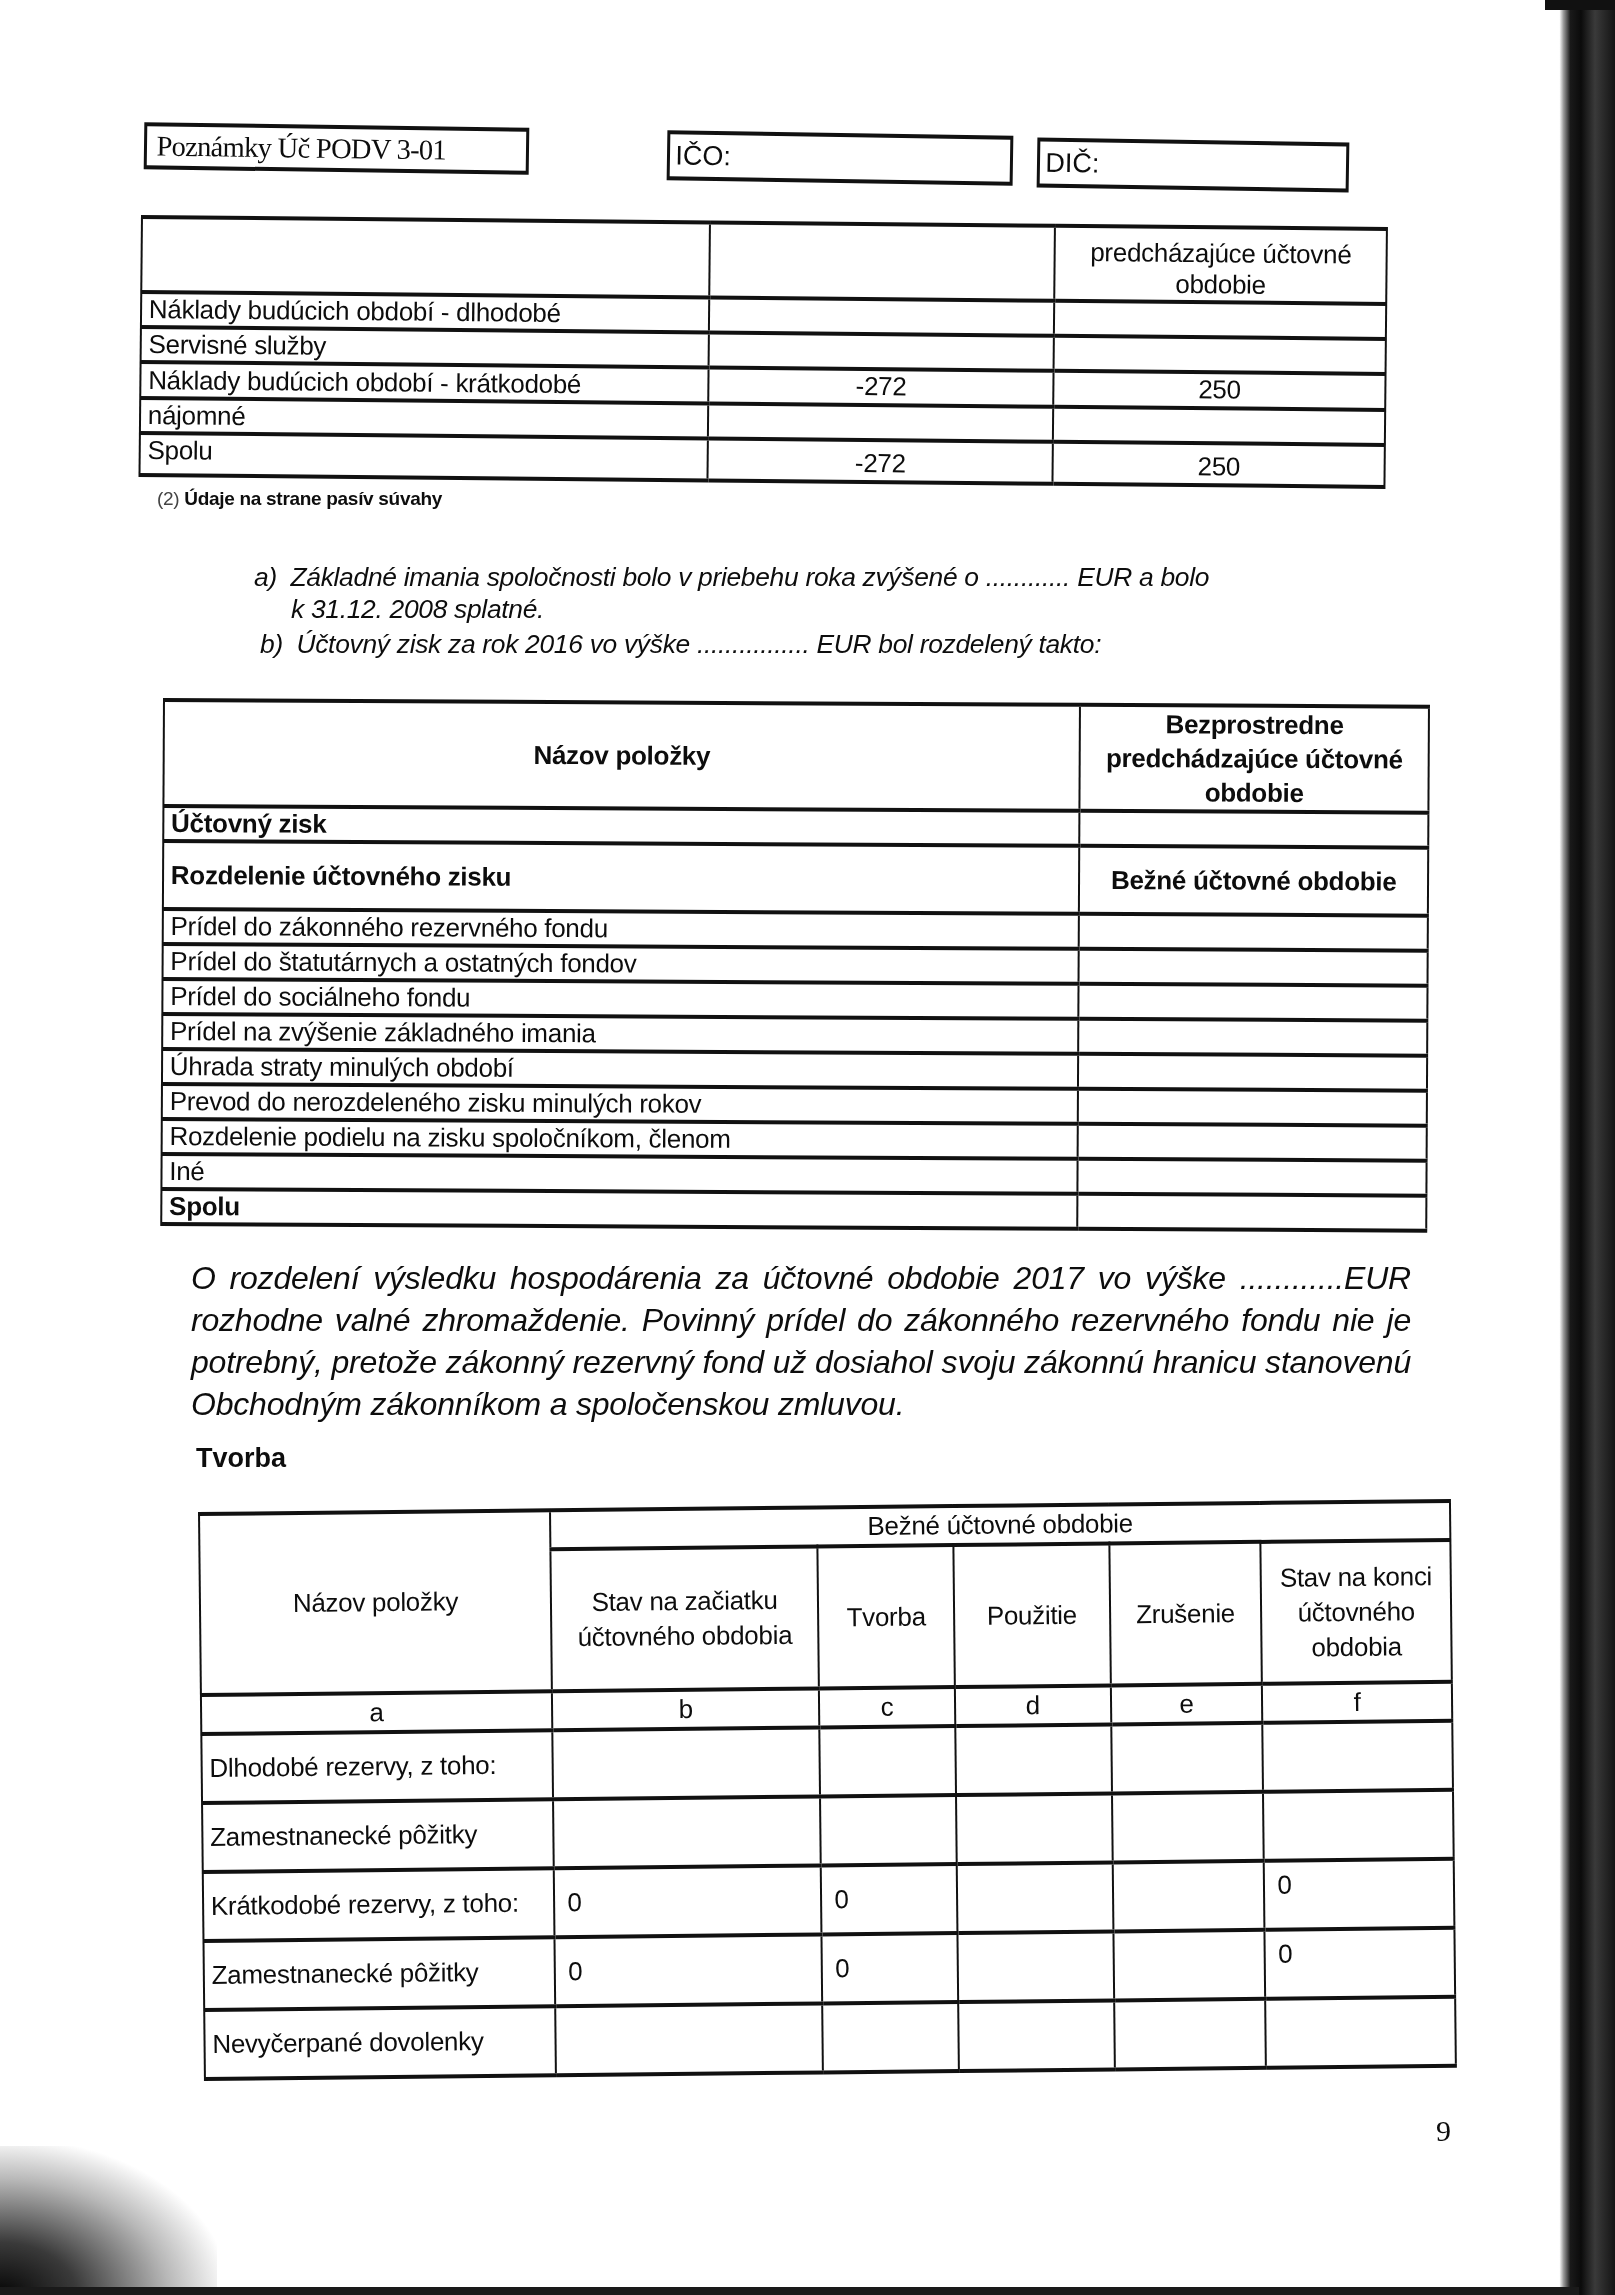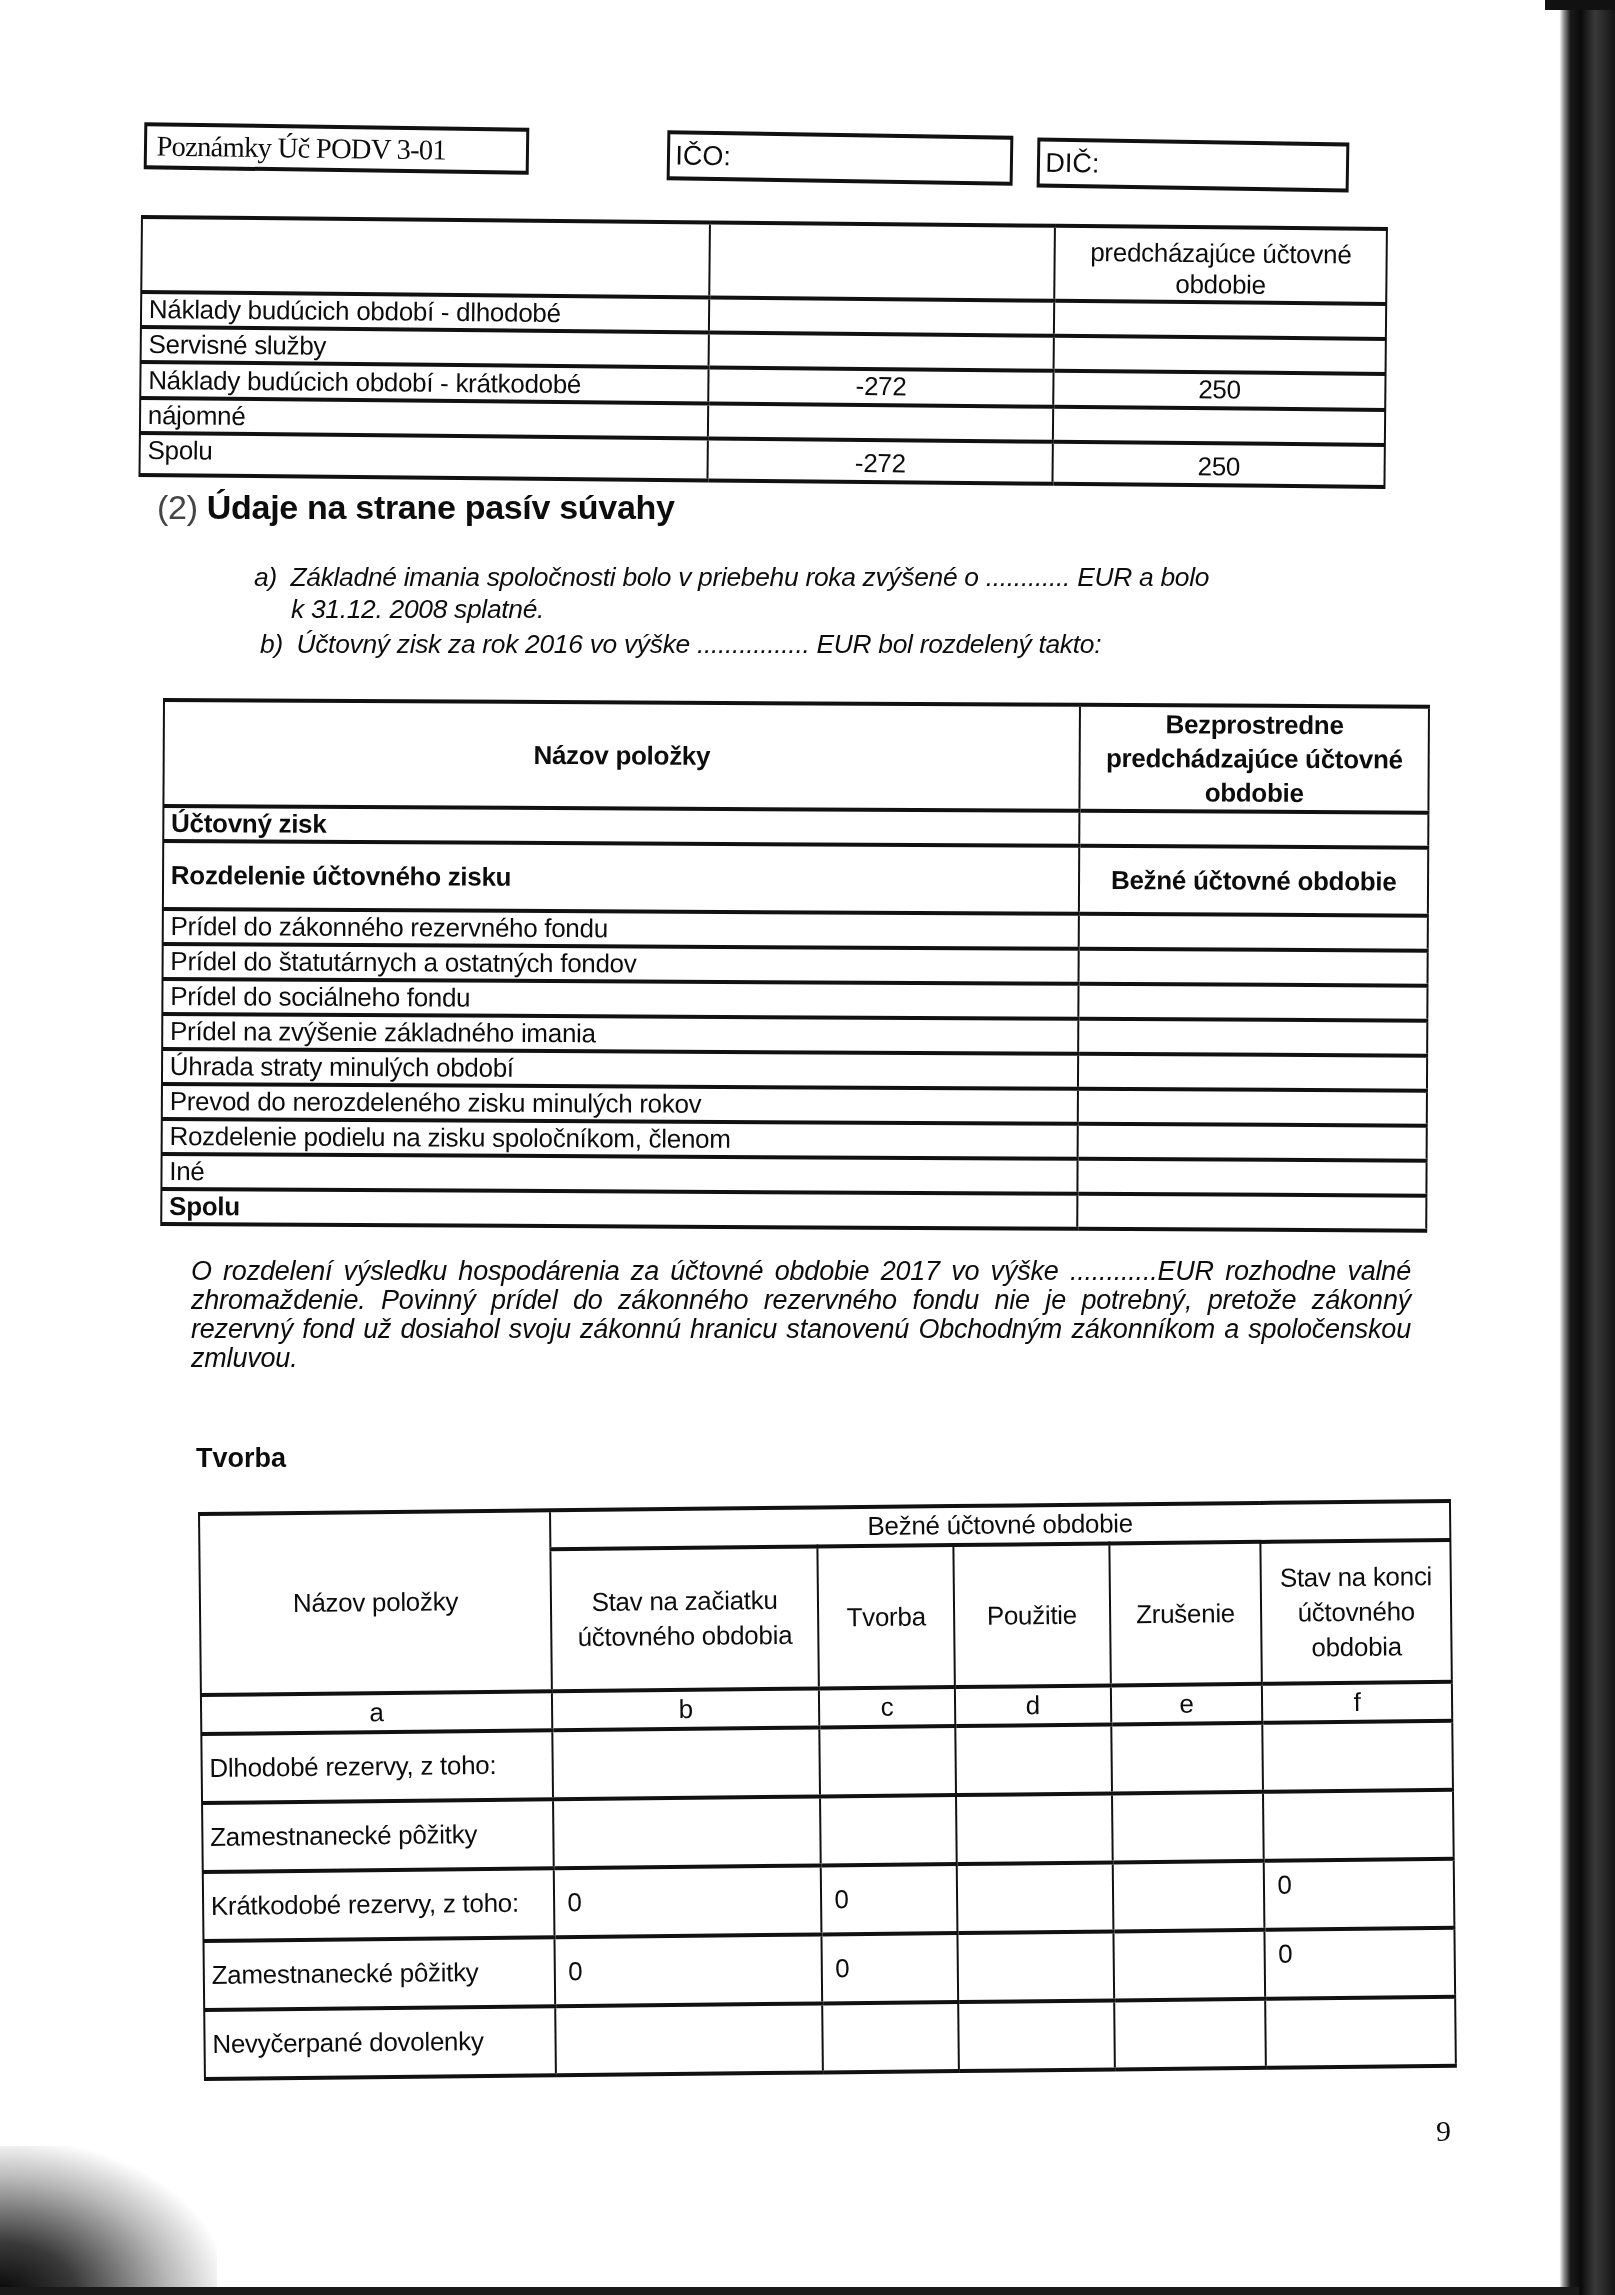--- a/index.html
+++ b/index.html
@@ -37,35 +37,35 @@
   td, th { border:2px solid #111; box-sizing:border-box; padding:0 6.8px; font-weight:normal; }
   .thick td, .thick th { border-top-width:4.1px; border-bottom-width:4.1px; }
 
   
   #t1 { left:141px; top:215px; width:1247px; transform:rotate(0.55deg); transform-origin:0 0; font-size:26px; letter-spacing:-0.3px; }
   #t1 .c0 { width:569px; } #t1 .c1 { width:346px; } #t1 .c2 { width:332px; }
   #t1 td { height:34px; }
   #t1 .hdr td { height:75px; vertical-align:bottom; }
   #t1 .num { text-align:center; vertical-align:bottom; padding-bottom:1.4px; }
 
-  .section-title { position:absolute; left:157px; top:488px; font-size:34px; font-weight:bold; letter-spacing:-0.3px; }
+  .section-title { position:absolute; left:157px; top:488px; font-size:19px; font-weight:bold; letter-spacing:-0.3px; }
   .section-title .num { font-weight:normal; color:#444; }
   .para { position:absolute; font-size:26.4px; font-style:italic; letter-spacing:-0.3px; }
   .para .lbl { font-style:italic; margin-right:13.6px; }
 
   
   #t2 { left:163px; top:698px; width:1267px; transform:rotate(0.3deg); transform-origin:0 0; font-size:26px; letter-spacing:-0.3px; }
   #t2 .c0 { width:918px; } #t2 .c1 { width:349px; }
   #t2 td { height:35px; }
   #t2 .hdr td { height:105px; }
   #t2 .bold { font-weight:bold; }
   #t2 .center { text-align:center; }
   #t2 .rz td { height:68px; }
 
-  .closing { position:absolute; left:191px; top:1257px; width:1220px; font-size:27px; font-style:italic; line-height:29px; text-align:justify; letter-spacing:-0.2px; }
+  .closing { position:absolute; left:191px; top:1257px; width:1220px; font-size:32px; font-style:italic; line-height:42px; text-align:justify; letter-spacing:-0.2px; }
   .rez-title { position:absolute; left:196px; top:1443px; font-size:27px; font-weight:bold; }
 
   
   #t3 { left:198px; top:1512px; width:1253px; transform:rotate(-0.6deg); transform-origin:0 0; font-size:26px; letter-spacing:-0.3px; }
   #t3 .ca { width:352px; } #t3 .cb { width:268px; } #t3 .cc { width:136px; } #t3 .cd { width:156px; } #t3 .ce { width:152px; } #t3 .cf { width:190px; }
   #t3 th { text-align:center; line-height:35px; }
   #t3 td { height:69px; vertical-align:middle; line-height:35px; }
   #t3 .letters td { height:34px; text-align:center; vertical-align:bottom; }
   #t3 .zero { text-align:left; padding-left:12.2px; }
 

